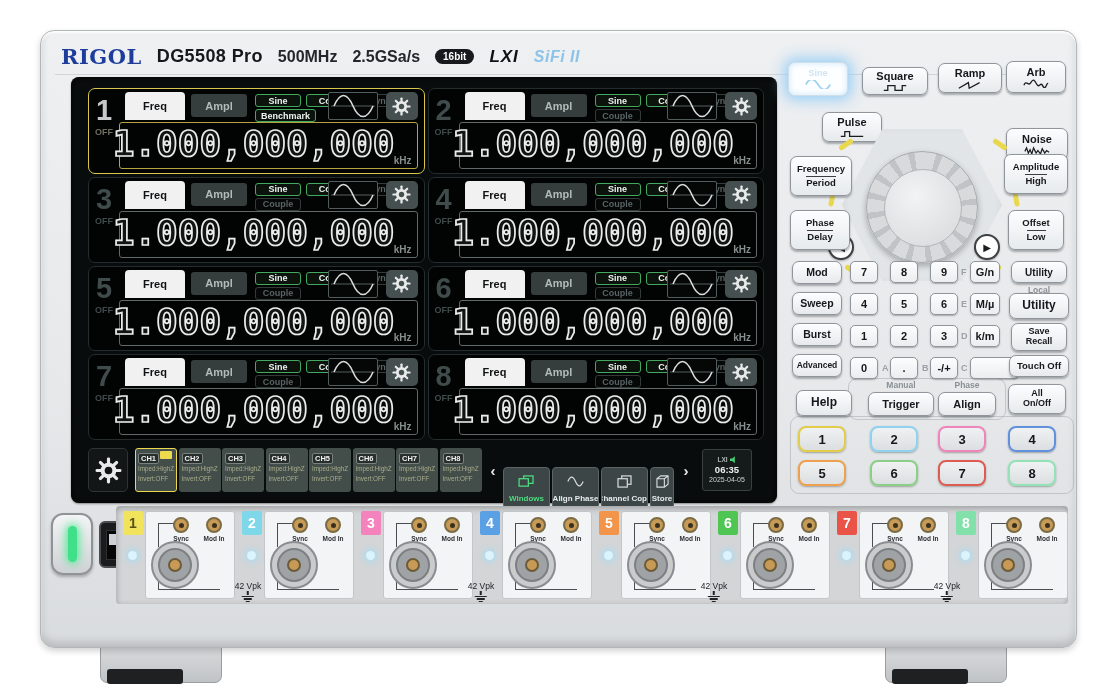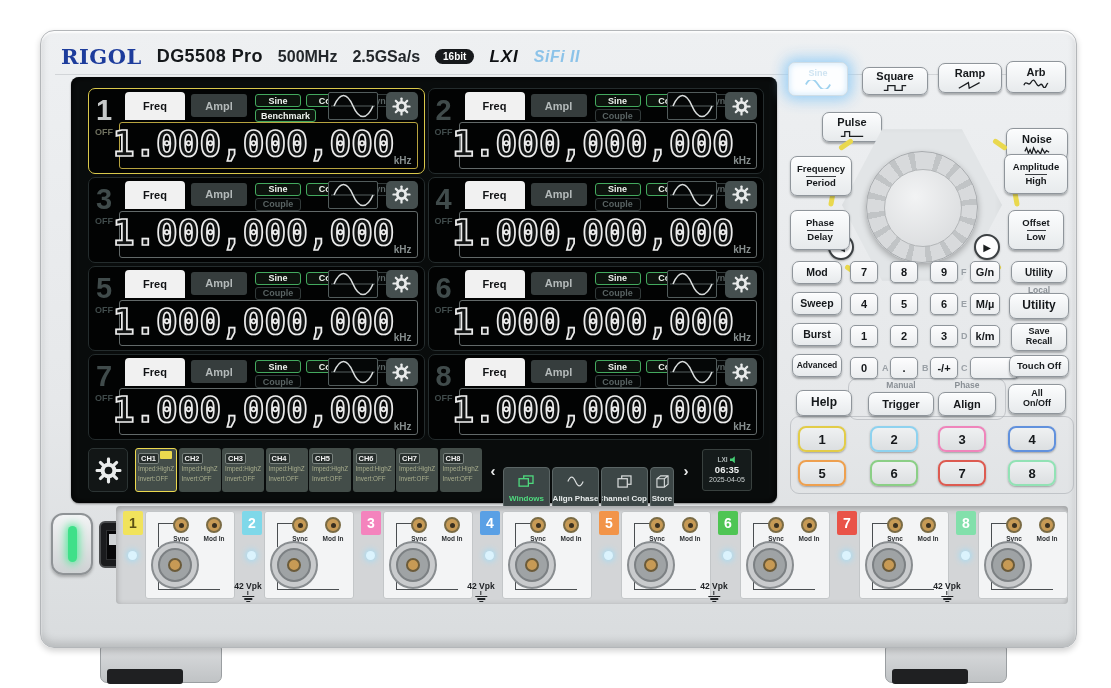--- a/index.html
+++ b/index.html
@@ -102,21 +102,21 @@
   .wireB { position:absolute; left:12px; bottom:8px; width:62px; height:14px; border-left:1.5px solid #4a4e51; border-bottom:1.5px solid #4a4e51; }
   .bnc { position:absolute; left:5px; top:29px; width:48px; height:48px; border-radius:50%; background:#c9cbcd; border:2px solid #898d90; display:flex; align-items:center; justify-content:center; }
   .bnc::before { content:""; width:30px; height:30px; border-radius:50%; background:#9fa3a5; border:2px solid #7c8083; display:block; }
   .bnc::after { content:""; position:absolute; width:10px; height:10px; border-radius:50%; background:#c79a55; border:2px solid #6b5b3a; }
   .mini { position:absolute; width:16px; height:16px; border-radius:50%; background:#c79a55; border:2px solid #7a6b45; }
   .mini::after { content:""; position:absolute; left:3.5px; top:3.5px; width:5px; height:5px; border-radius:50%; background:#3a3020; }
   .mini.sync { left:27px; top:5px; } .mini.mod { left:60px; top:5px; }
   .clabel { position:absolute; font-size:6.5px; font-weight:bold; color:#2c2f32; text-align:center; line-height:1.2; width:28px; }
   .clabel.sync { left:21px; top:23px; } .clabel.mod { left:54px; top:23px; }
   .vpk { position:absolute; bottom:2px; transform:translateX(-50%); text-align:center; }
-  .vpk .vtxt { font-size:8.5px; font-weight:bold; color:#202326; white-space:nowrap; }
+  .vpk .vtxt { font-size:8.5px; font-weight:normal; color:#202326; white-space:nowrap; }
   .gnd { width:14px; margin:0 auto; }
   .gnd .stem { width:1.5px; height:4px; background:#202326; margin:0 auto; }
   .gnd i { display:block; background:#202326; height:1.5px; margin:1px auto 0; }
   .gnd i:nth-child(2){ width:12px; } .gnd i:nth-child(3){ width:8px; } .gnd i:nth-child(4){ width:4px; }
 
   
   .pwr { position:absolute; left:10px; top:482px; width:42px; height:62px; border-radius:12px; background:linear-gradient(#f3f4f5,#cfd2d4); border:2px solid #8f9396; box-shadow:0 2px 3px rgba(0,0,0,.25); display:flex; align-items:center; justify-content:center; cursor:pointer; }
   .pwr .bar { width:9px; height:36px; border-radius:5px; background:#3fe089; box-shadow:0 0 9px 2px #57e99a; }
   .usb { position:absolute; left:58px; top:490px; width:28px; height:47px; border-radius:6px; background:#1a1b1d; border:2px solid #4a4c4e; display:flex; align-items:center; justify-content:center; }
   .usb .slot { width:14px; height:30px; background:#070708; border:1px solid #2e2f31; position:relative; }

